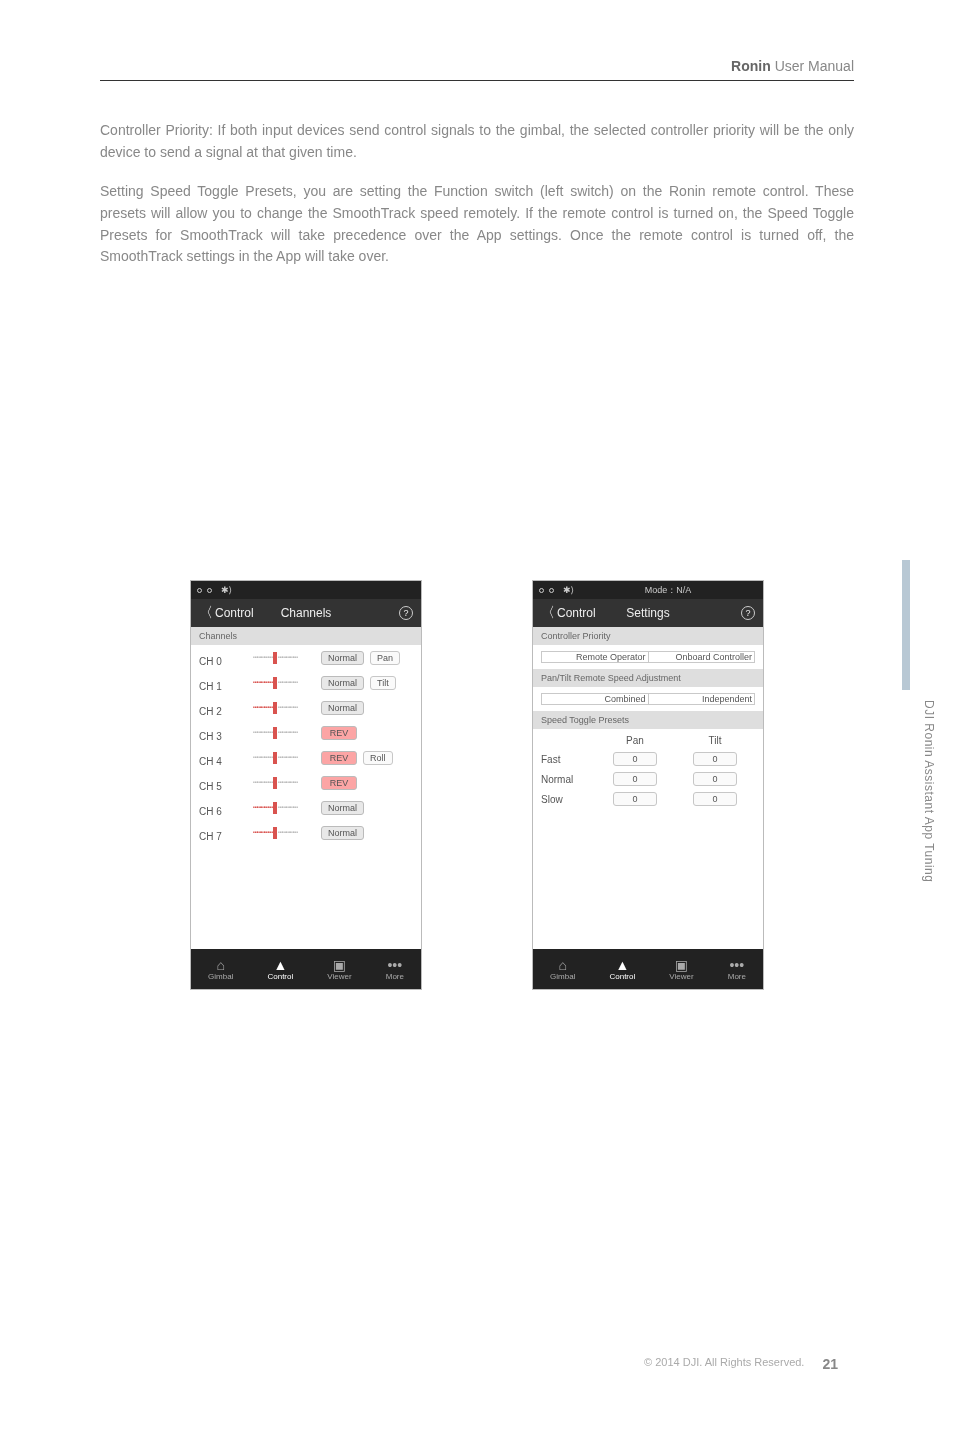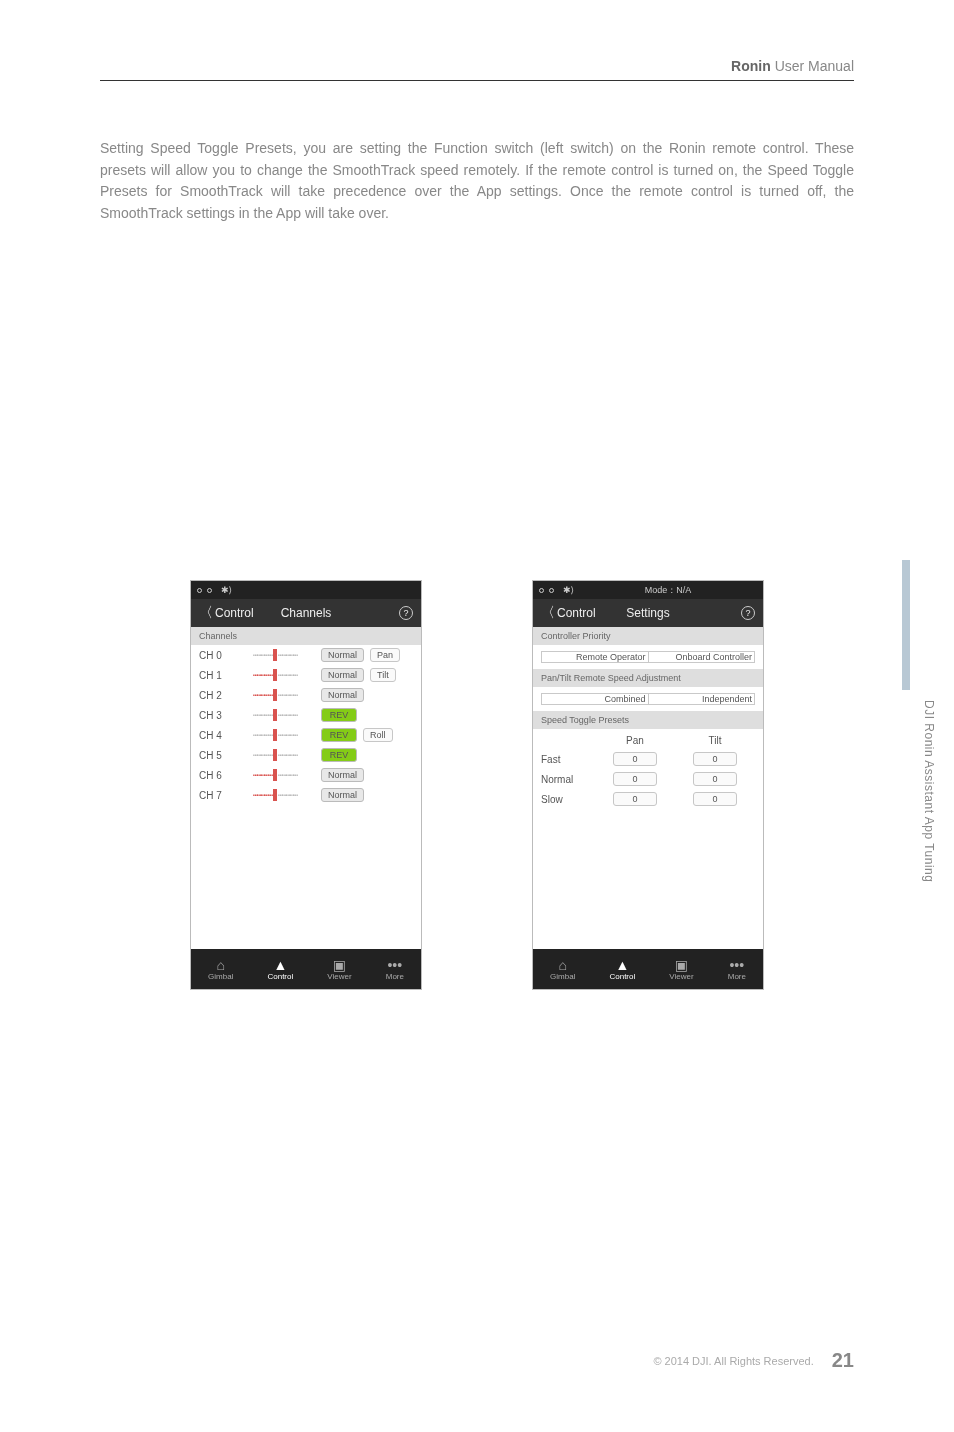--- a/index.html
+++ b/index.html
@@ -102,21 +102,21 @@
     }
     .phone-body { flex: 1; background: #fff; overflow: hidden; }
     .ch-row {
       display: flex;
       align-items: center;
       gap: 6px;
       padding: 3px 8px;
       font-size: 10px;
       color: #555;
     }
-    .ch-label { width: 30px; }
+    .ch-label { width: 30px; margin-top: 8px; }
     .sl {
       width: 80px;
       display: flex;
       align-items: center;
       justify-content: center;
       position: relative;
     }
     .sl .ticks-l, .sl .ticks-r {
       font-size: 8px;
       letter-spacing: -1px;
@@ -129,21 +129,21 @@
     .pill {
       border: 1px solid #c7c7c7;
       border-radius: 3px;
       padding: 1px 6px;
       font-size: 9px;
       color: #555;
       background: #fafafa;
       text-align: center;
     }
     .pill.norm { background: #e8e8e8; border-color: #bbb; }
-    .pill.rev  { background: #84cc16; border-color: #bbb; }
+    .pill.rev  { background: #fca5a5; border-color: #bbb; }
     .pill.fixed { min-width: 36px; }
     .tab-bar {
       background: #222;
       height: 40px;
       display: flex;
       justify-content: space-around;
       align-items: center;
       color: #aaa;
       font-size: 8px;
     }
@@ -202,44 +202,45 @@
       right: 18px;
       top: 700px;
       writing-mode: vertical-rl;
       font-size: 12px;
       color: #888;
       letter-spacing: 0.5px;
     }
     .footer {
       position: absolute;
       bottom: 60px;
-      right: 100px;
+      right: 116px;
       font-size: 11px;
       color: #aaa;
       display: flex;
-      align-items: center;
+      align-items: flex-start;
       gap: 18px;
     }
     .footer .pg {
-      font-size: 20px;
+      font-size: 14px;
       color: #888;
       font-weight: bold;
     }
   </style>
 </head>
 <body>
 
 <div class="page-header">
   <span class="brand">Ronin</span>
   <span>User Manual</span>
 </div>
 <div class="header-rule"></div>
 
 <div class="content">
 
+  <p>Controller Priority: If both input devices send control signals to the gimbal, the selected controller priority will be the only device to send a signal at that given time.</p>
   <p style="margin-top:18px;">Setting Speed Toggle Presets, you are setting the Function switch (left switch) on the Ronin remote control. These presets will allow you to change the SmoothTrack speed remotely. If the remote control is turned on, the Speed Toggle Presets for SmoothTrack will take precedence over the App settings. Once the remote control is turned off, the SmoothTrack settings in the App will take over.</p>
 </div>
 
 <div class="phones-row">
 
   <div class="phone">
     <div class="status-bar">
       <span class="dot"></span>
       <span class="dot"></span>
       <span class="bt">✱⟩</span>

